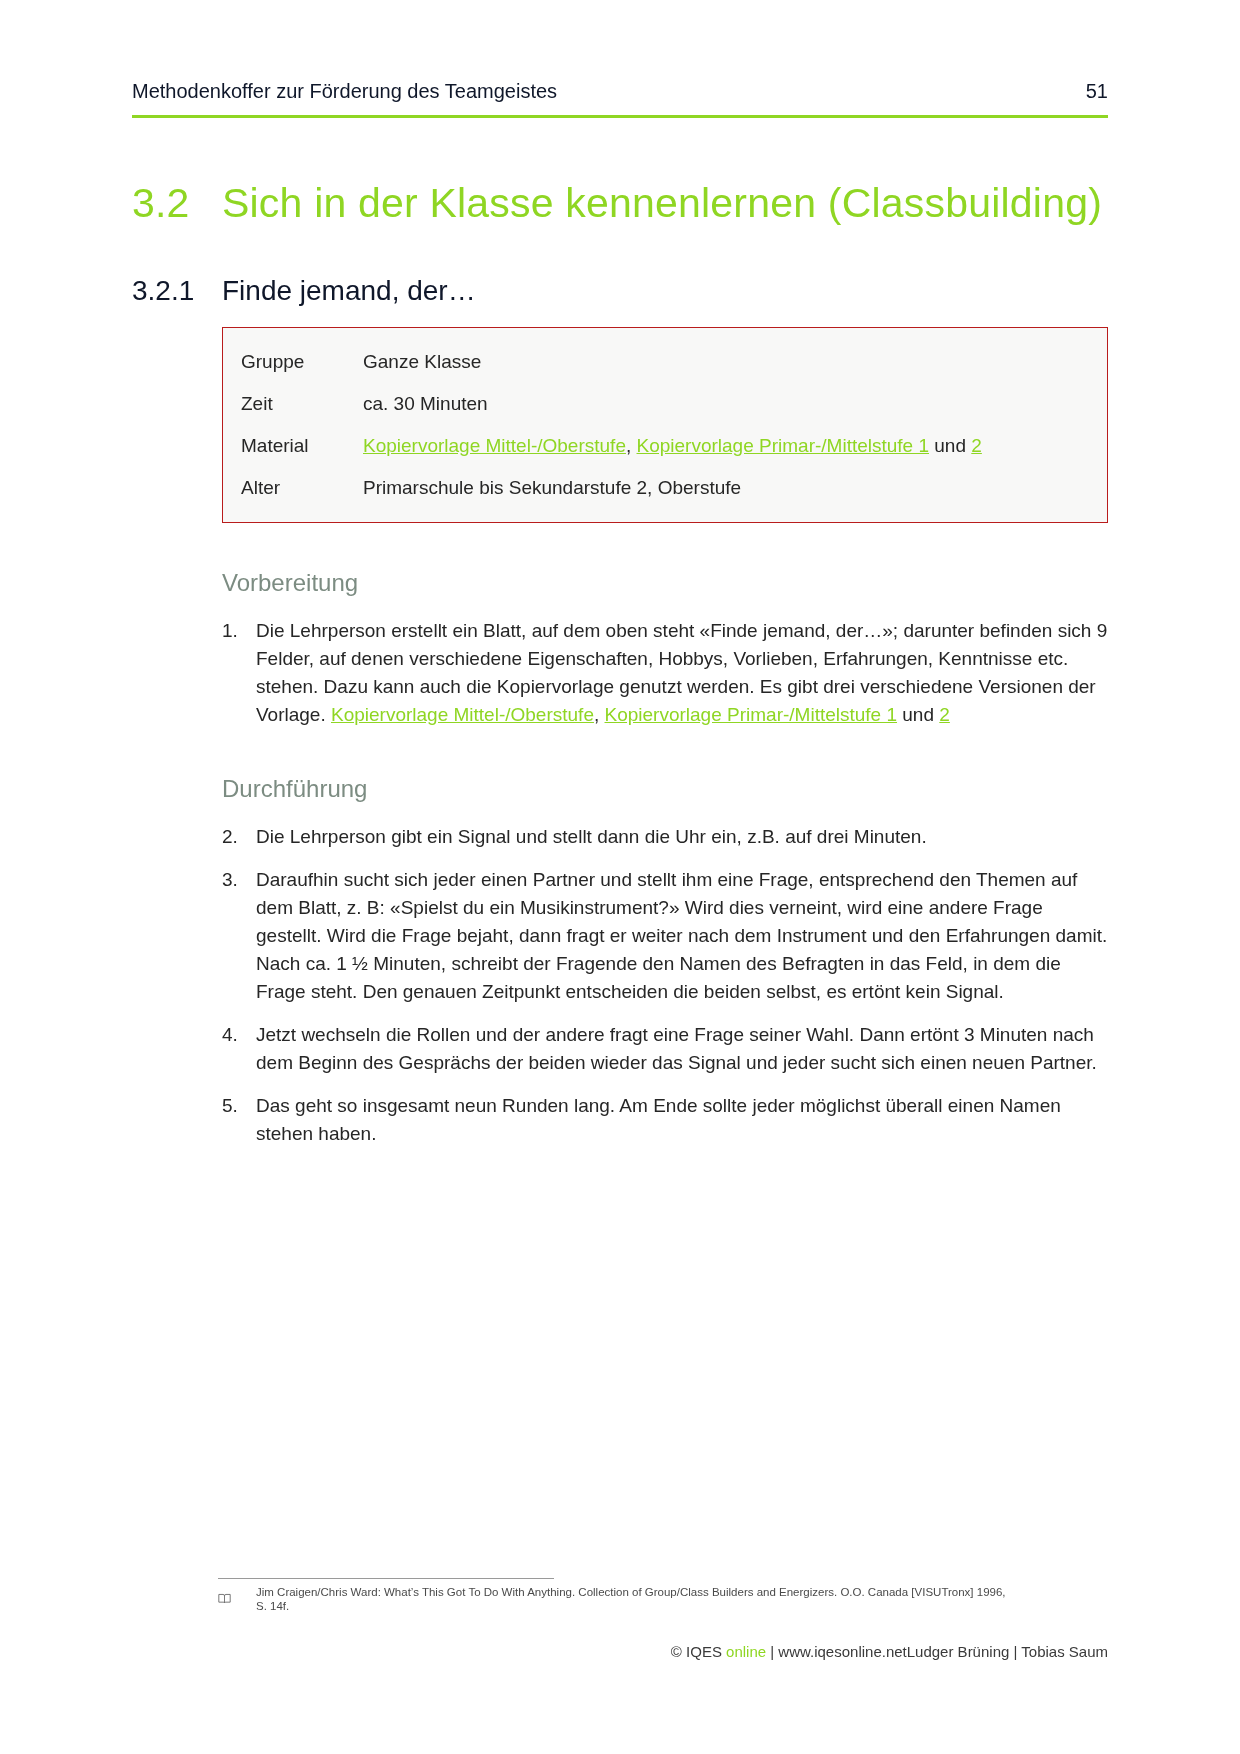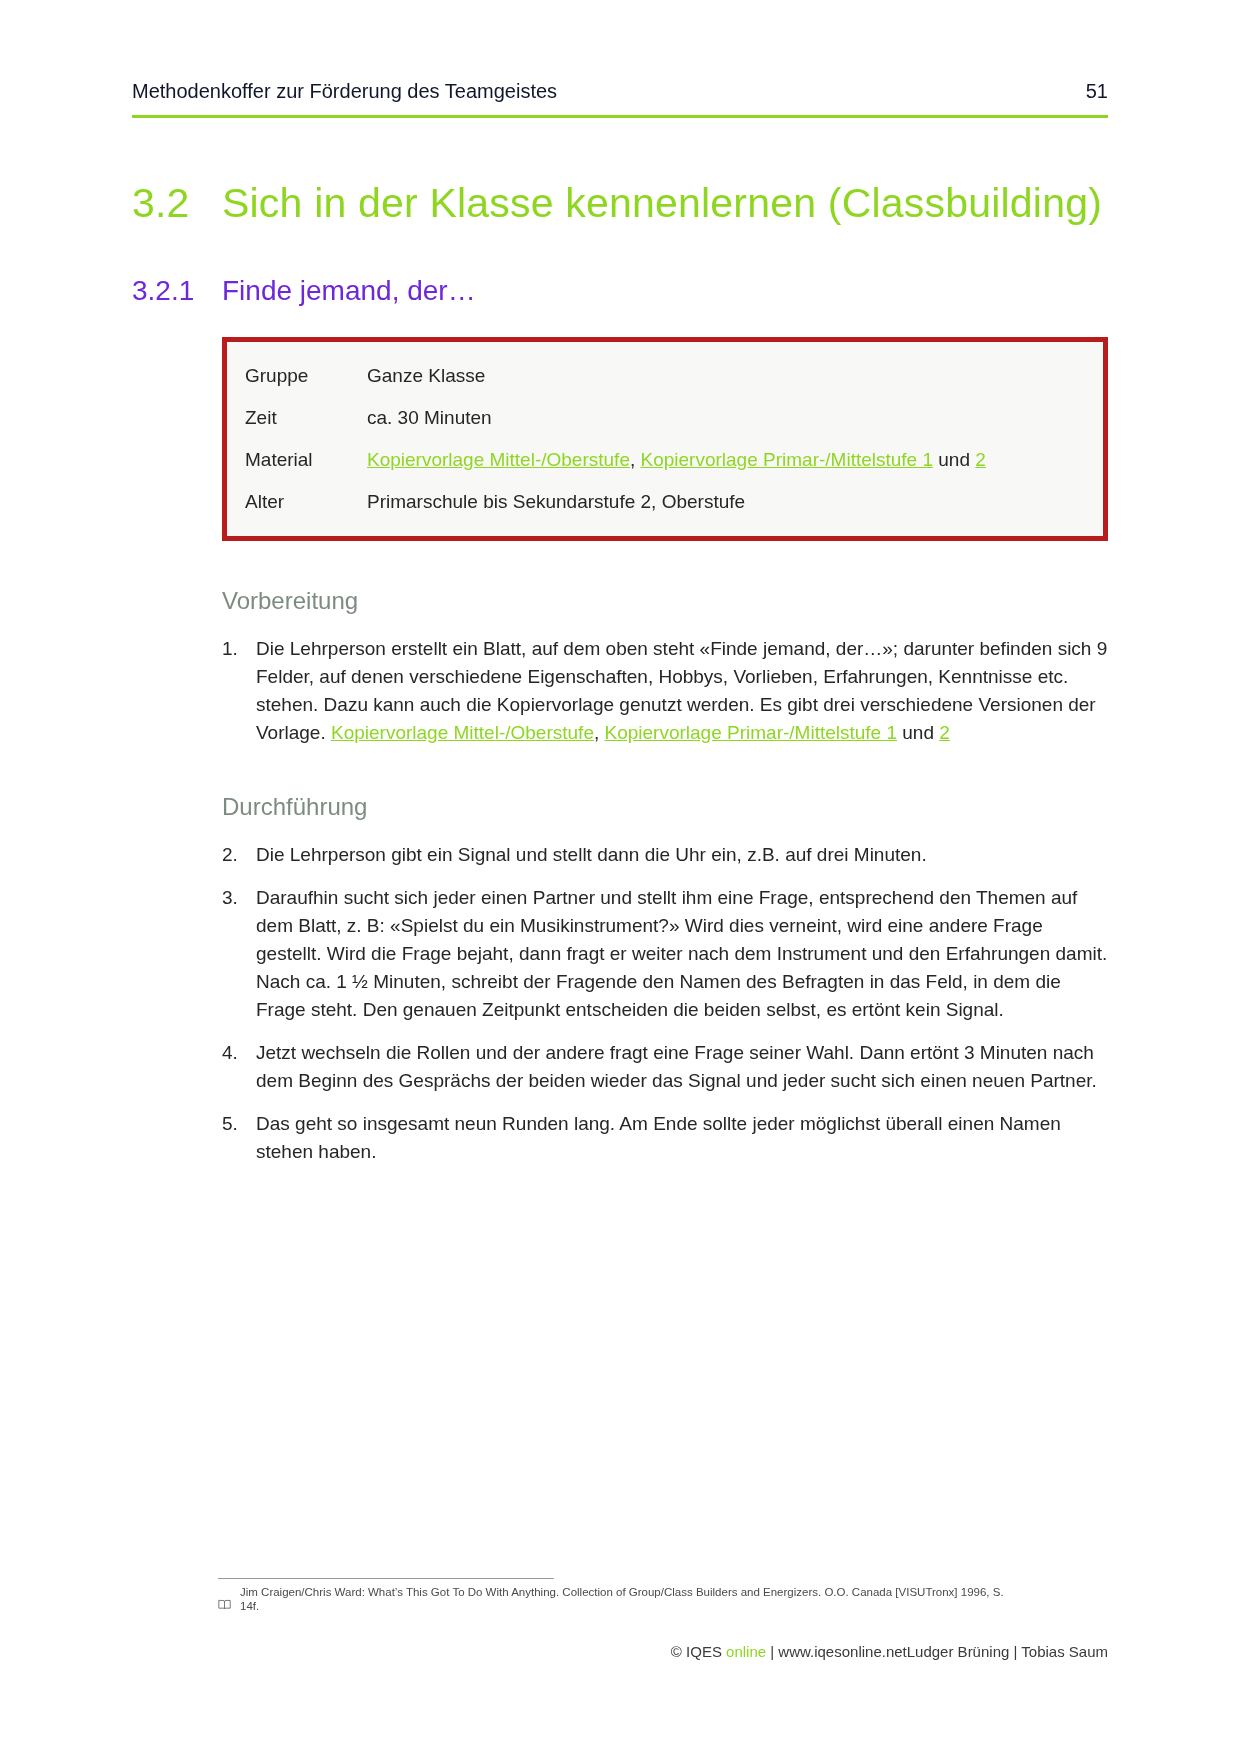--- a/index.html
+++ b/index.html
@@ -41,28 +41,28 @@
     margin-top: 62px;
     font-size: 41px;
     font-weight: 400;
     letter-spacing: 0.2px;
     color: #8fd623;
   }
   h2.doc-subtitle {
     margin-top: 48px;
     font-size: 28px;
     font-weight: 400;
-    color: #6d28d9;
+    color: #0f172a;
   }
 
   
   .info-box {
     margin-left: 90px;
-    margin-top: 30px;
-    border: 5px solid #b91c1c;
+    margin-top: 20px;
+    border: 1px solid #b91c1c;
     background: #f8f8f7;
     padding: 13px 29px 13px 18px;
   }
   .info-row {
     display: flex;
     padding: 9px 0;
     font-size: 19px;
     line-height: 24px;
   }
   .info-label { flex: 0 0 122px; color: #262626; }
@@ -100,22 +100,22 @@
     width: 790px;
     color: #4a4a4a;
   }
   .footnote-rule {
     width: 336px;
     border-top: 1px solid #9a9a9a;
     margin-bottom: 6px;
   }
   .footnote-line {
     display: flex;
-    align-items: flex-end;
-    gap: 9px;
+    align-items: center;
+    gap: 25px;
     font-size: 11.5px;
     line-height: 14px;
   }
   .footnote-icon { flex: 0 0 auto; margin-top: 1px; }
 
   
   .page-footer {
     position: absolute;
     left: 132px;
     right: 132px;

